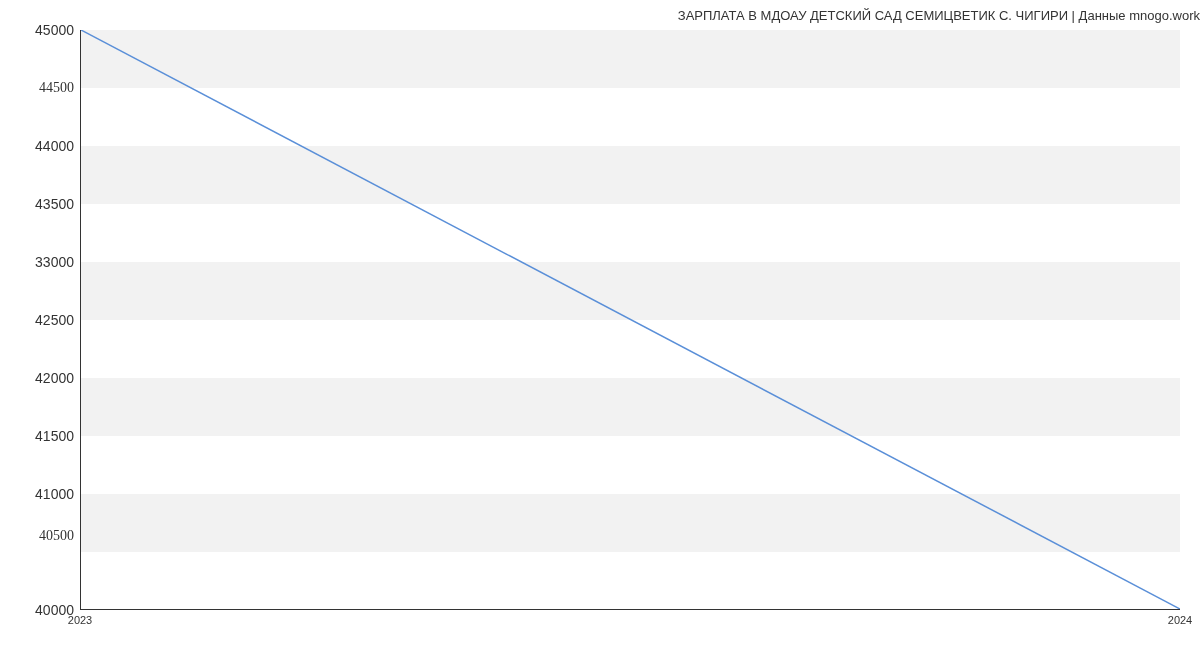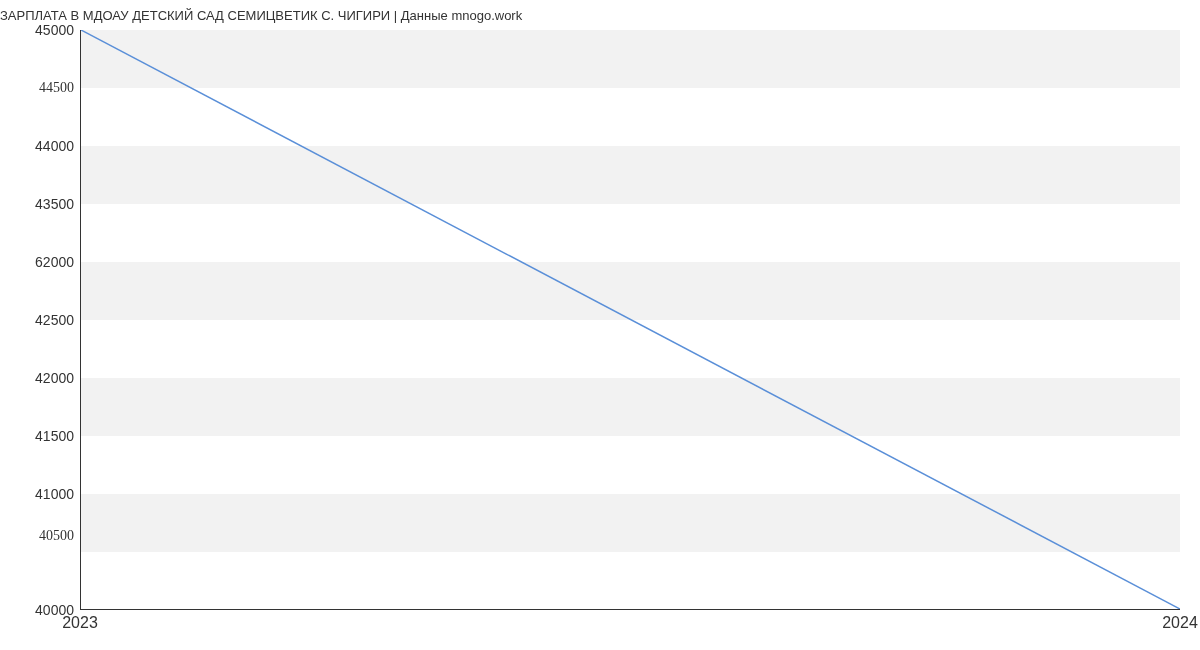--- a/index.html
+++ b/index.html
@@ -20,21 +20,21 @@
       top: 0;
       left: 0;
       width: 1200px;
       height: 650px;
     }
     .chart-title {
       position: absolute;
       top: 8px;
       left: 0;
       width: 100%;
-      text-align: left;
+      text-align: right;
       font-size: 13px;
       color: #333;
       font-weight: normal;
     }
     .plot-area {
       position: absolute;
       left: 80px;
       top: 30px;
       width: 1100px;
       height: 580px;
@@ -52,21 +52,21 @@
       right: 1126px;
       font-size: 14px;
       color: #333;
       text-align: right;
       transform: translateY(-50%);
       width: 60px;
     }
     .x-tick-label {
       position: absolute;
       top: 614px;
-      font-size: 16px;
+      font-size: 11px;
       color: #333;
       transform: translateX(-50%);
     }
     .chart-line {
       position: absolute;
       left: 0;
       top: 0;
       width: 100%;
       height: 100%;
       pointer-events: none;
@@ -92,20 +92,20 @@
     <svg class="chart-line" viewBox="0 0 1100 580" preserveAspectRatio="none">
         <line x1="0" y1="0" x2="1100" y2="580"></line>
       </svg>
   </div>
 <div class="y-tick-label" style="top: 610px;">40000</div>
     <div class="y-tick-label" style="top: 536px; font-family: Liberation Serif, serif;">40500</div>
     <div class="y-tick-label" style="top: 494px;">41000</div>
     <div class="y-tick-label" style="top: 436px;">41500</div>
     <div class="y-tick-label" style="top: 378px;">42000</div>
     <div class="y-tick-label" style="top: 320px;">42500</div>
-    <div class="y-tick-label" style="top: 262px;">62000</div>
+    <div class="y-tick-label" style="top: 262px;">33000</div>
     <div class="y-tick-label" style="top: 204px;">43500</div>
     <div class="y-tick-label" style="top: 146px;">44000</div>
     <div class="y-tick-label" style="top: 88px; font-family: Liberation Serif, serif;">44500</div>
     <div class="y-tick-label" style="top: 30px;">45000</div>
     <div class="x-tick-label" style="left: 80px;">2023</div>
     <div class="x-tick-label" style="left: 1180px;">2024</div>
   </div>
 
 </body></html>

